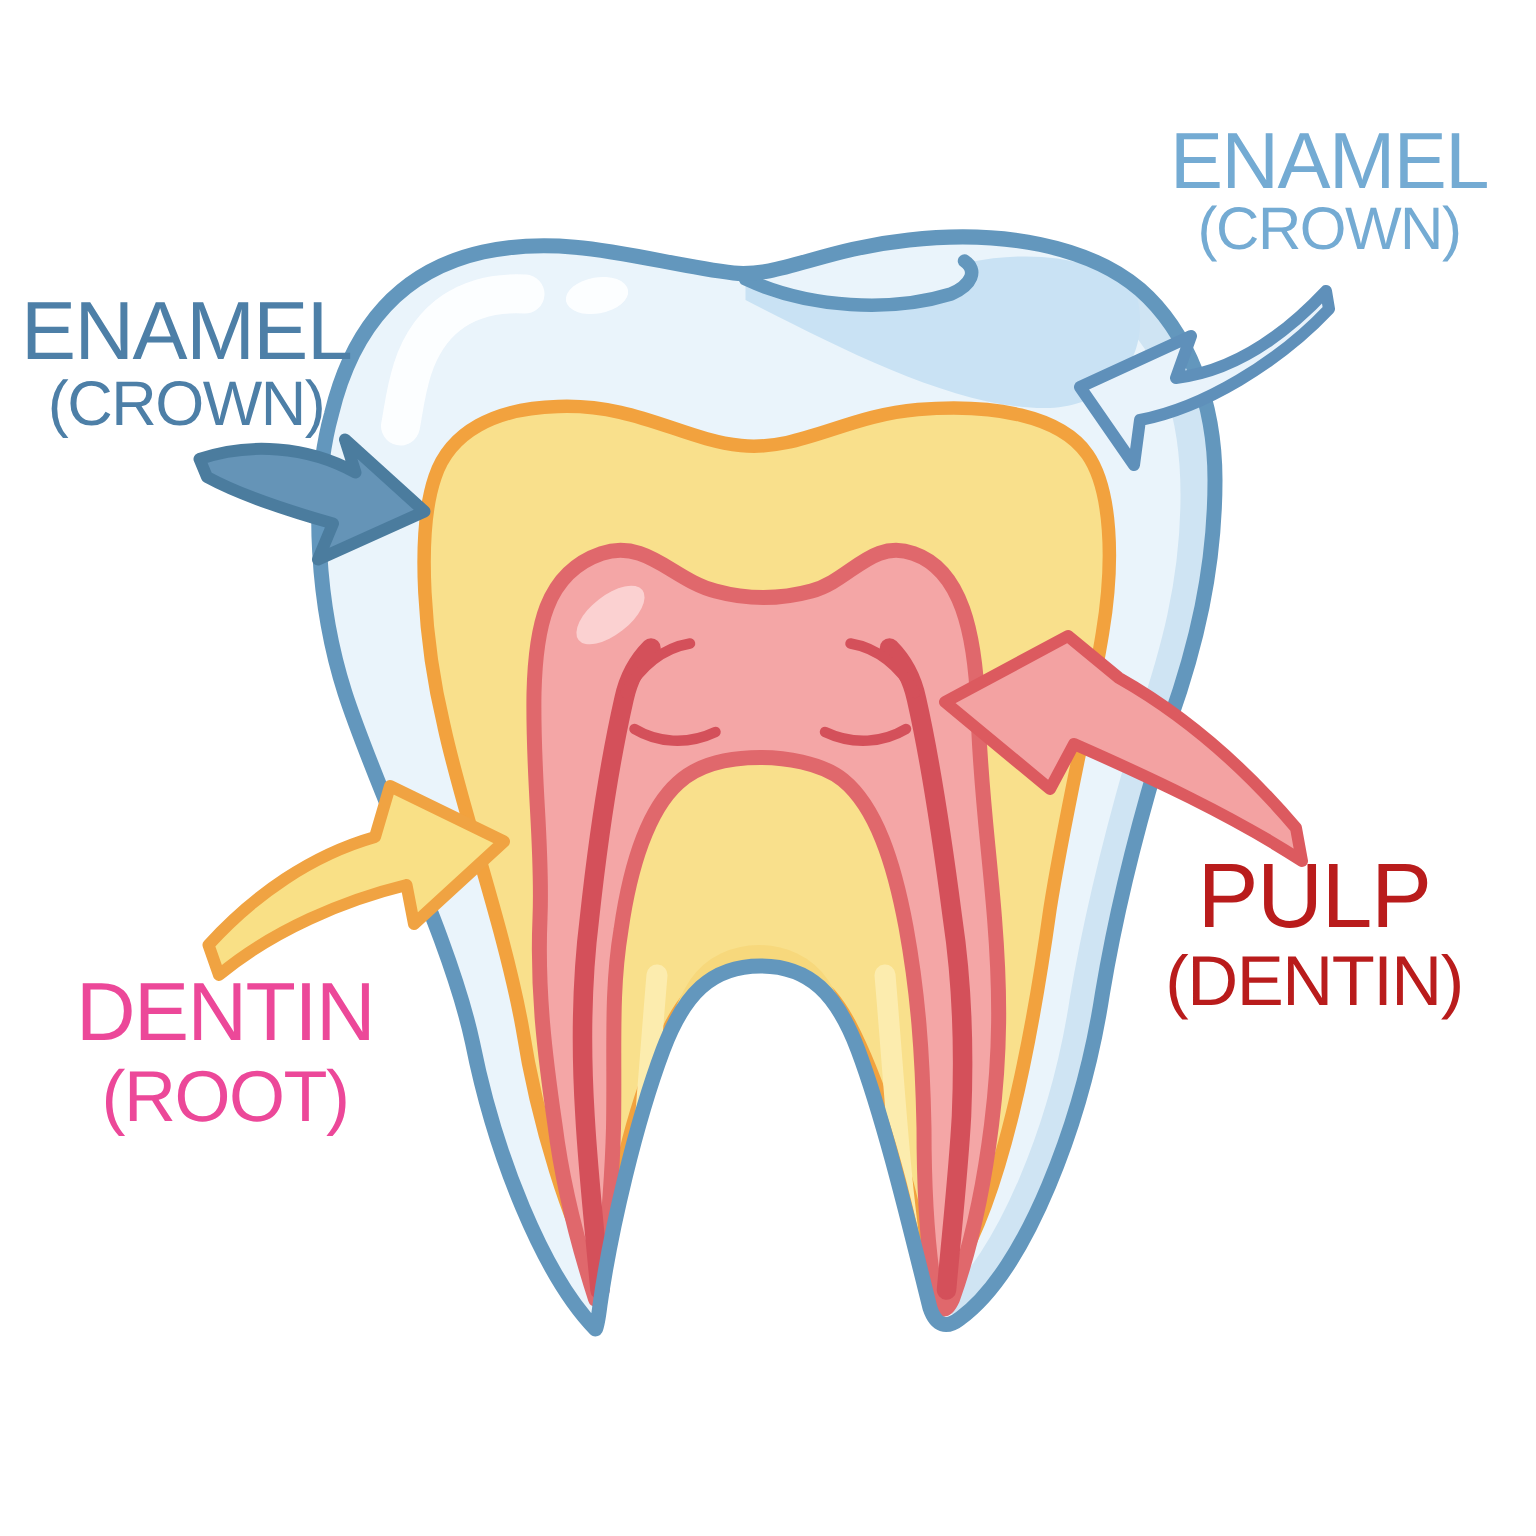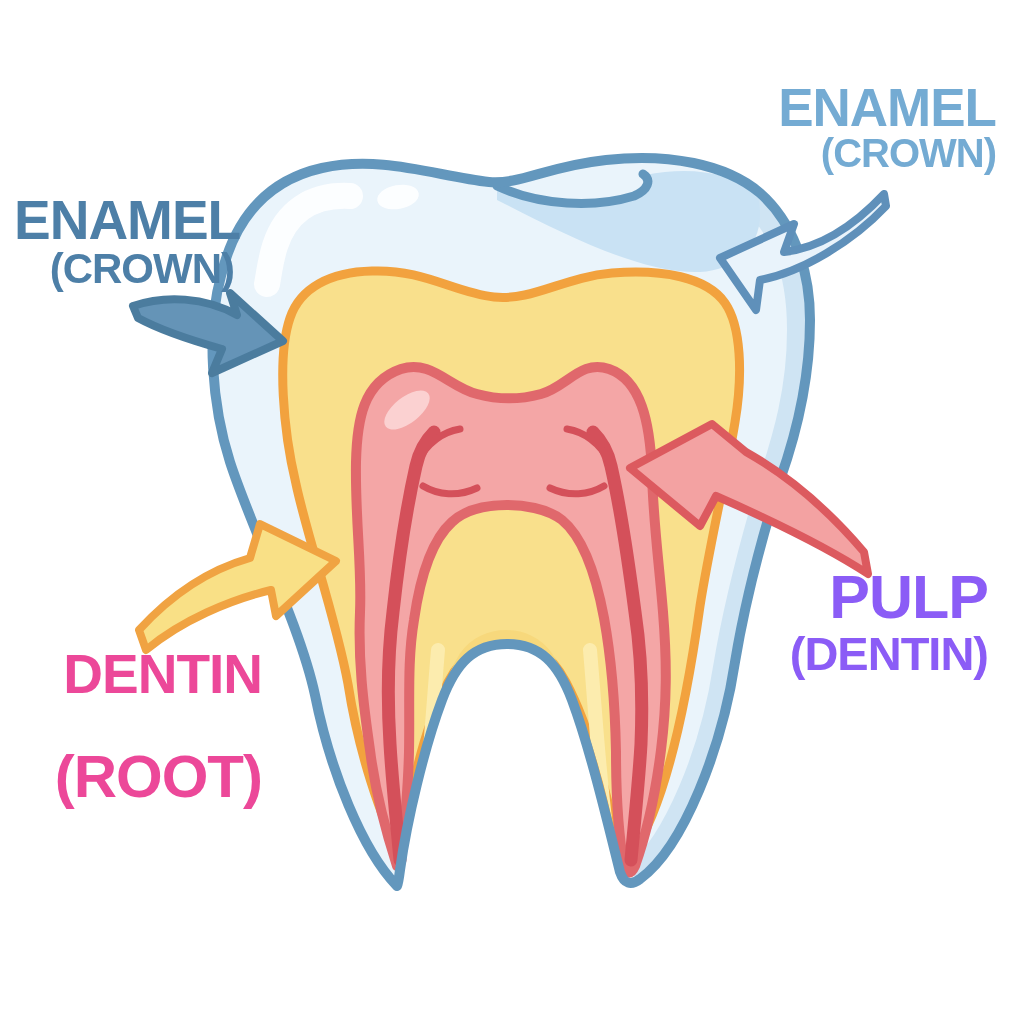--- a/index.html
+++ b/index.html
@@ -5,34 +5,34 @@
   html,body{margin:0;padding:0;}
   body{
     width:1024px;height:1024px;
     background:#ffffff;
     font-family:"Liberation Sans", sans-serif;
     position:relative;overflow:hidden;
   }
   #stage{position:absolute;inset:0;width:1024px;height:1024px;}
   #tooth-svg{position:absolute;left:0;top:0;}
   .lbl{
-    position:absolute;text-align:right;font-weight:bold;
+    position:absolute;text-align:center;font-weight:normal;
     line-height:0.98;letter-spacing:-1px;user-select:none;
   }
   .lbl .l1{display:block;}
   .lbl .l2{display:block;}
   #lbl-enamel-left{left:14px;top:194px;width:220px;}
   #lbl-enamel-left .l1{font-size:55px;}
   #lbl-enamel-left .l2{font-size:42px;}
   #lbl-enamel-right{left:776px;top:82px;width:220px;}
   #lbl-enamel-right .l1{font-size:53px;}
   #lbl-enamel-right .l2{font-size:40px;}
   #lbl-dentin{left:38px;top:648px;width:224px;}
   #lbl-dentin .l1{font-size:55px;}
-  #lbl-dentin .l2{font-size:60px;line-height:1.25;margin-top:37px;}
+  #lbl-dentin .l2{font-size:48px;line-height:1.25;}
   #lbl-pulp{left:764px;top:568px;width:224px;}
   #lbl-pulp .l1{font-size:61px;}
   #lbl-pulp .l2{font-size:47px;line-height:1.12;}
 </style>
 </head>
 <body>
 
 <div id="stage">
 
   <svg id="tooth-svg" width="1024" height="1024" viewBox="0 0 1024 1024">
@@ -98,18 +98,18 @@
   <div class="lbl" id="lbl-enamel-right" style="color: rgb(116, 171, 211);">
     <span class="l1">ENAMEL</span>
     <span class="l2">(CROWN)</span>
   </div>
 
   <div class="lbl" id="lbl-dentin" style="color: #ec4899;">
     <span class="l1">DENTIN</span>
     <span class="l2">(ROOT)</span>
   </div>
 
-  <div class="lbl" id="lbl-pulp" style="color: #8b5cf6;">
+  <div class="lbl" id="lbl-pulp" style="color: #b91c1c;">
     <span class="l1">PULP</span>
     <span class="l2">(DENTIN)</span>
   </div>
 
 </div>
 
 </body></html>

